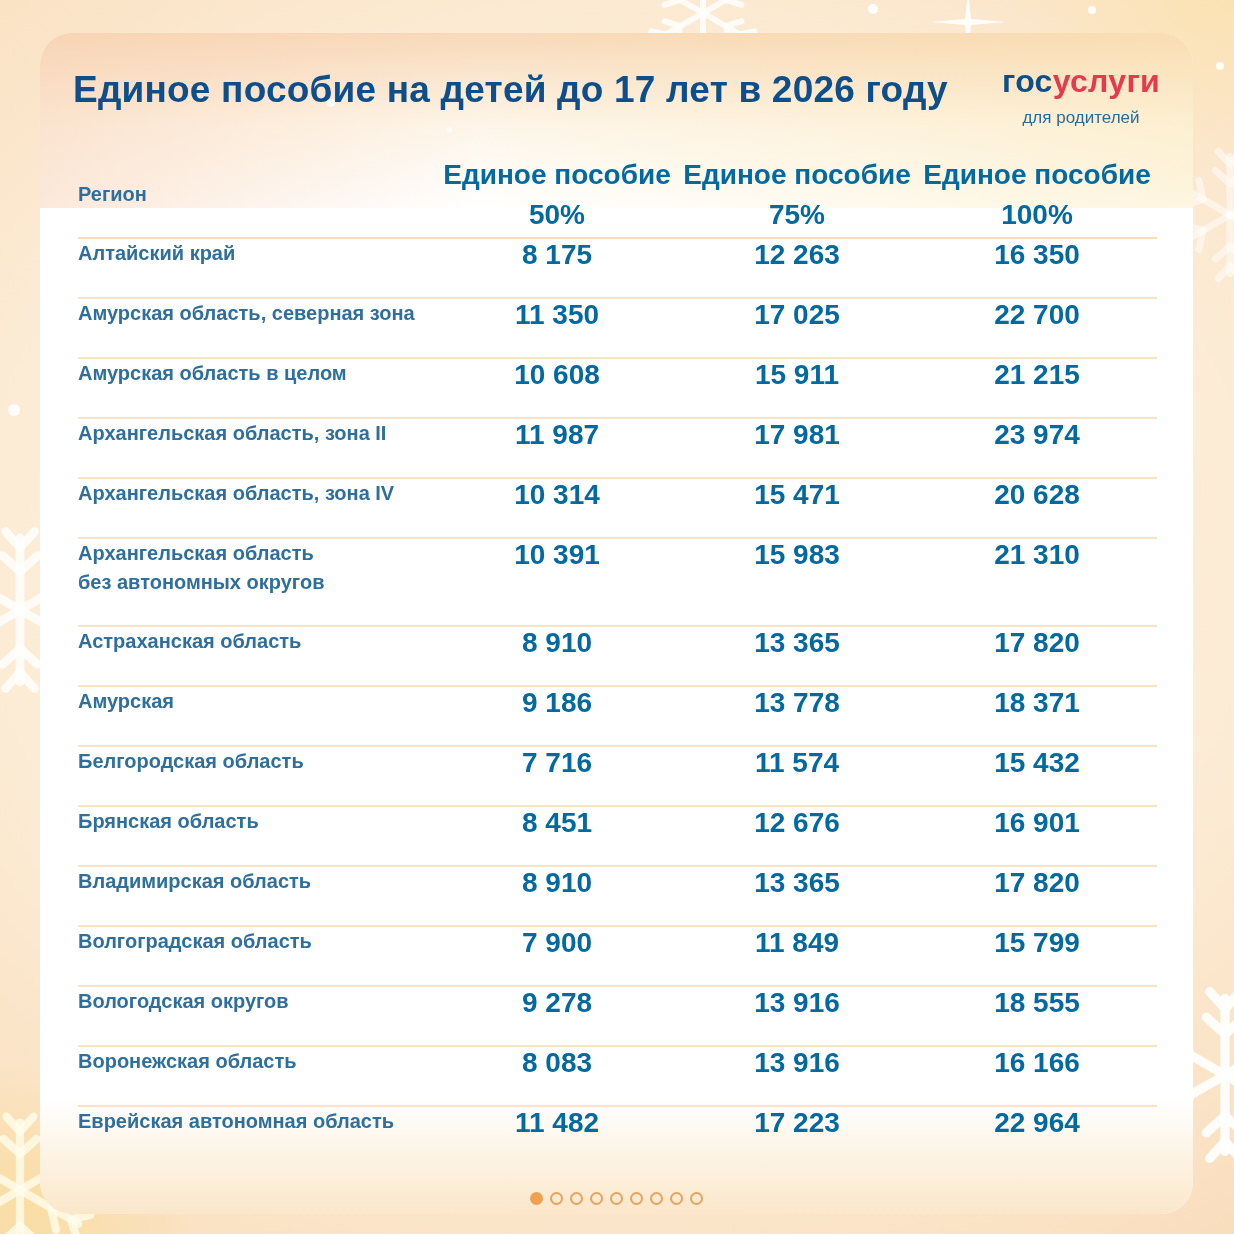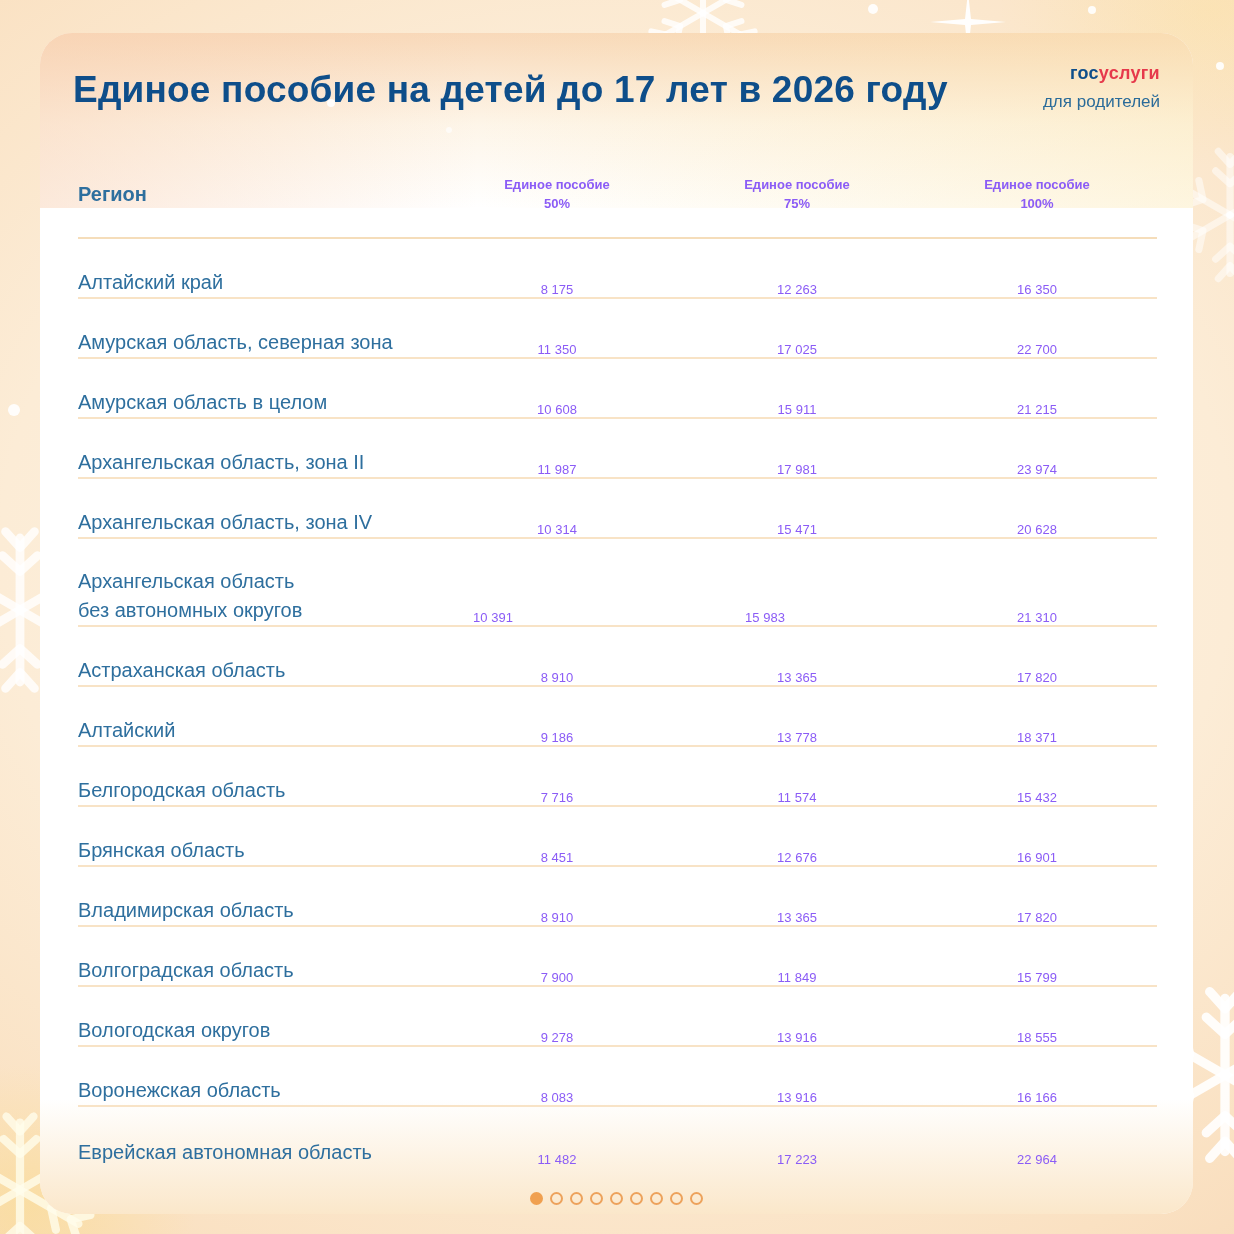--- a/index.html
+++ b/index.html
@@ -29,33 +29,33 @@
   }
   .card-bottom-glow{
     position:absolute;bottom:0;left:0;right:0;height:115px;pointer-events:none;
     background:linear-gradient(0deg, rgba(250,227,193,.85) 0%, rgba(255,255,255,0) 100%);
   }
   .page-title{
     position:absolute;left:33px;top:36px;width:900px;
     font-size:37px;font-weight:bold;color:#0e4e8a;letter-spacing:.2px;
   }
   .logo{position:absolute;top:30px;right:33px;text-align:center;line-height:1.15;}
-  .logo-main{font-size:18px;font-weight:bold;letter-spacing:.3px;text-align:right;}
+  .logo-main{font-size:32px;font-weight:bold;letter-spacing:.3px;}
   .logo-blue{color:#0e4e8a;}
   .logo-red{color:#e6394b;}
   .logo-sub{font-size:17px;color:#2a6b99;margin-top:8px;}
   
   .table{position:absolute;left:38px;right:36px;top:119px;}
   .hrow{display:flex;align-items:center;height:87px;border-bottom:2px solid #f5ddba;box-sizing:border-box;}
   .hcell{font-weight:bold;color:#14588c;font-size:19px;line-height:1.4;white-space:pre-line;}
-  .row{display:flex;align-items:flex-end;height:60px;border-bottom:2px solid #f8e3c6;box-sizing:border-box;}
-  .row.tall{height:88px;gap:32px;}
+  .row{display:flex;align-items:flex-start;height:60px;border-bottom:2px solid #f8e3c6;box-sizing:border-box;font-weight:bold;}
+  .row.tall{height:88px;}
   .row:last-child{border-bottom:none;}
   .cell-region{flex:1;text-align:left;color:#2e6f9e;font-size:20px;line-height:1.45;white-space:pre-line;}
-  .cell-val{width:240px;text-align:center;color:#8b5cf6;font-size:13px;}
+  .cell-val{width:240px;text-align:center;color:#0369a1;font-size:28px;}
   .hrow .cell-val{text-align:center;}
   
   .dots{position:absolute;left:0;right:0;bottom:9px;display:flex;justify-content:center;gap:7px;z-index:2;}
   .pag-dot{width:13px;height:13px;border-radius:50%;border:2px solid #eda25c;box-sizing:border-box;background:transparent;}
   .pag-dot.active{background:#f0a050;border-color:#f0a050;}
 </style>
 </head>
 <body>
 
 <svg width="0" height="0" style="position:absolute">
@@ -192,21 +192,21 @@
       <div class="cell-val">15 983</div>
       <div class="cell-val">21 310</div>
     </div>
     <div class="row">
       <div class="cell-region">Астраханская область</div>
       <div class="cell-val">8 910</div>
       <div class="cell-val">13 365</div>
       <div class="cell-val">17 820</div>
     </div>
     <div class="row">
-      <div class="cell-region">Алтайский</div>
+      <div class="cell-region">Амурская</div>
       <div class="cell-val">9 186</div>
       <div class="cell-val">13 778</div>
       <div class="cell-val">18 371</div>
     </div>
     <div class="row">
       <div class="cell-region">Белгородская область</div>
       <div class="cell-val">7 716</div>
       <div class="cell-val">11 574</div>
       <div class="cell-val">15 432</div>
     </div>

